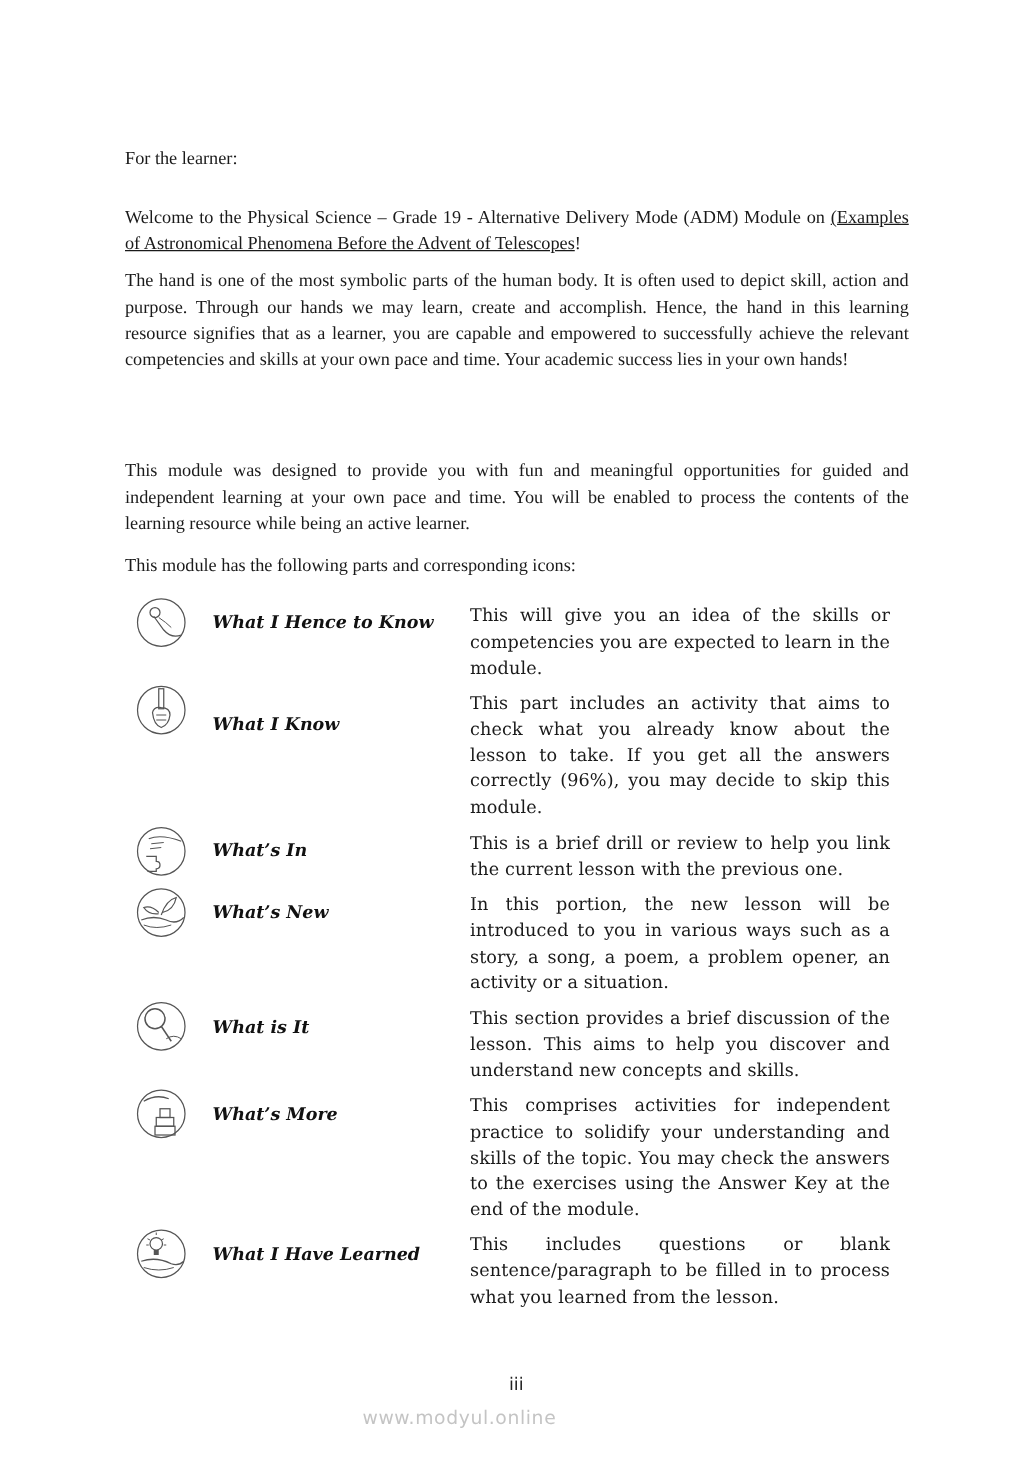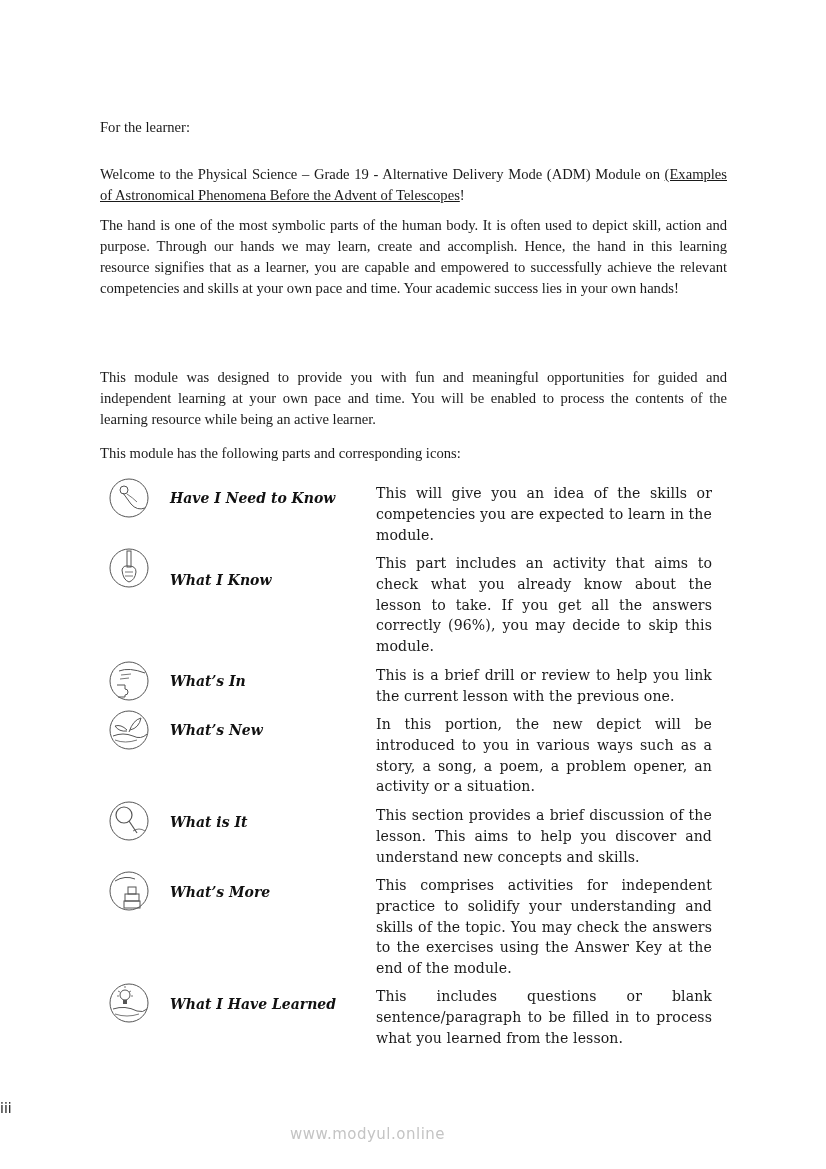--- a/index.html
+++ b/index.html
@@ -8,21 +8,21 @@
   .page { position: absolute; left: 100px; top: 0; width: 627px; }
   .para { position: absolute; left: 0; width: 627px; font-size: 14.6px; line-height: 20.9px;
           text-align: justify; font-family: "Liberation Serif", serif; }
   .u { text-decoration: underline; }
   .row { position: absolute; left: 0; width: 627px; }
   .icon { position: absolute; left: 9px; width: 40px; height: 40px; }
   .label { position: absolute; left: 70px; font-family: "DejaVu Serif", serif; font-weight: bold;
            font-style: italic; font-size: 14px; white-space: nowrap; color: #111; }
   .desc { position: absolute; left: 276px; width: 336px; font-family: "DejaVu Serif", serif;
           font-size: 14.1px; line-height: 20.8px; text-align: justify; color: #1a1a1a; letter-spacing: 0.1px;}
-  .pagenum { position: absolute; top: 1100px; left: 0; width: 826px; 
+  .pagenum { position: absolute; top: 1100px; left: 0; width: 826px; text-align: center;
              font-family: "DejaVu Sans", sans-serif; font-size: 14px; color: #222; }
   .watermark { position: absolute; top: 1125px; left: 0; width: 735px; text-align: center;
                font-family: "DejaVu Sans", sans-serif; font-size: 15px; color: #c4c4c4; letter-spacing: 0.5px; }
   svg { display: block; }
 </style>
 </head>
 <body>
 
 <div class="page">
 
@@ -38,21 +38,21 @@
 
   <div class="row" style="top:476px;">
     <div class="icon" style="top:2px;">
       <svg width="40" height="40" viewBox="0 0 40 40">
           <circle cx="20" cy="20" r="19" fill="none" stroke="#555" stroke-width="1"></circle>
           <circle cx="15" cy="12" r="4" fill="none" stroke="#555" stroke-width="1"></circle>
           <path d="M14 15 L22 26 Q28 33 36 30" fill="none" stroke="#555" stroke-width="1"></path>
           <path d="M18 16 Q24 20 28 24" fill="none" stroke="#555" stroke-width="0.8"></path>
         </svg>
     </div>
-    <div class="label" style="top:14px;">Have I Need to Know</div>
+    <div class="label" style="top:14px;">What I Hence to Know</div>
     <div class="desc" style="top:7px;">This will give you an idea of the skills or competencies you are expected to learn in the module.</div>
   </div>
 
   <div class="row" style="top:546px;">
     <div class="icon" style="top:2px;">
       <svg width="40" height="40" viewBox="0 0 40 40">
           <circle cx="20" cy="20" r="19" fill="none" stroke="#555" stroke-width="1"></circle>
           <rect x="18" y="3" width="4" height="16" fill="none" stroke="#555" stroke-width="1"></rect>
           <path d="M13 22 Q14 17 20 18 Q27 18 27 24 Q26 32 20 34 Q14 32 13 22 Z" fill="none" stroke="#555" stroke-width="1"></path>
           <path d="M16 24 L24 24 M16 28 L24 28" stroke="#555" stroke-width="0.8"></path>
@@ -79,21 +79,21 @@
     <div class="icon" style="top:2px;">
       <svg width="40" height="40" viewBox="0 0 40 40">
           <circle cx="20" cy="20" r="19" fill="none" stroke="#555" stroke-width="1"></circle>
           <path d="M20 22 Q24 10 32 8 Q30 18 21 20" fill="none" stroke="#555" stroke-width="1"></path>
           <path d="M18 20 Q12 14 6 16 Q10 22 18 21" fill="none" stroke="#555" stroke-width="1"></path>
           <path d="M4 26 Q14 22 24 26 Q32 30 38 24" fill="none" stroke="#555" stroke-width="1"></path>
           <path d="M6 30 Q16 34 28 30" fill="none" stroke="#555" stroke-width="0.8"></path>
         </svg>
     </div>
     <div class="label" style="top:14px;">What’s New</div>
-    <div class="desc" style="top:6px;">In this portion, the new depict will be introduced to you in various ways such as a story, a song, a poem, a problem opener, an activity or a situation.</div>
+    <div class="desc" style="top:6px;">In this portion, the new lesson will be introduced to you in various ways such as a story, a song, a poem, a problem opener, an activity or a situation.</div>
   </div>
 
   <div class="row" style="top:799px;">
     <div class="icon" style="top:2px;">
       <svg width="40" height="40" viewBox="0 0 40 40">
           <circle cx="20" cy="20" r="19" fill="none" stroke="#555" stroke-width="1"></circle>
           <circle cx="15" cy="14" r="8" fill="none" stroke="#555" stroke-width="1.2"></circle>
           <path d="M20 20 L28 32" stroke="#555" stroke-width="1.2"></path>
           <path d="M24 30 Q30 26 36 30" fill="none" stroke="#555" stroke-width="0.8"></path>
         </svg>

